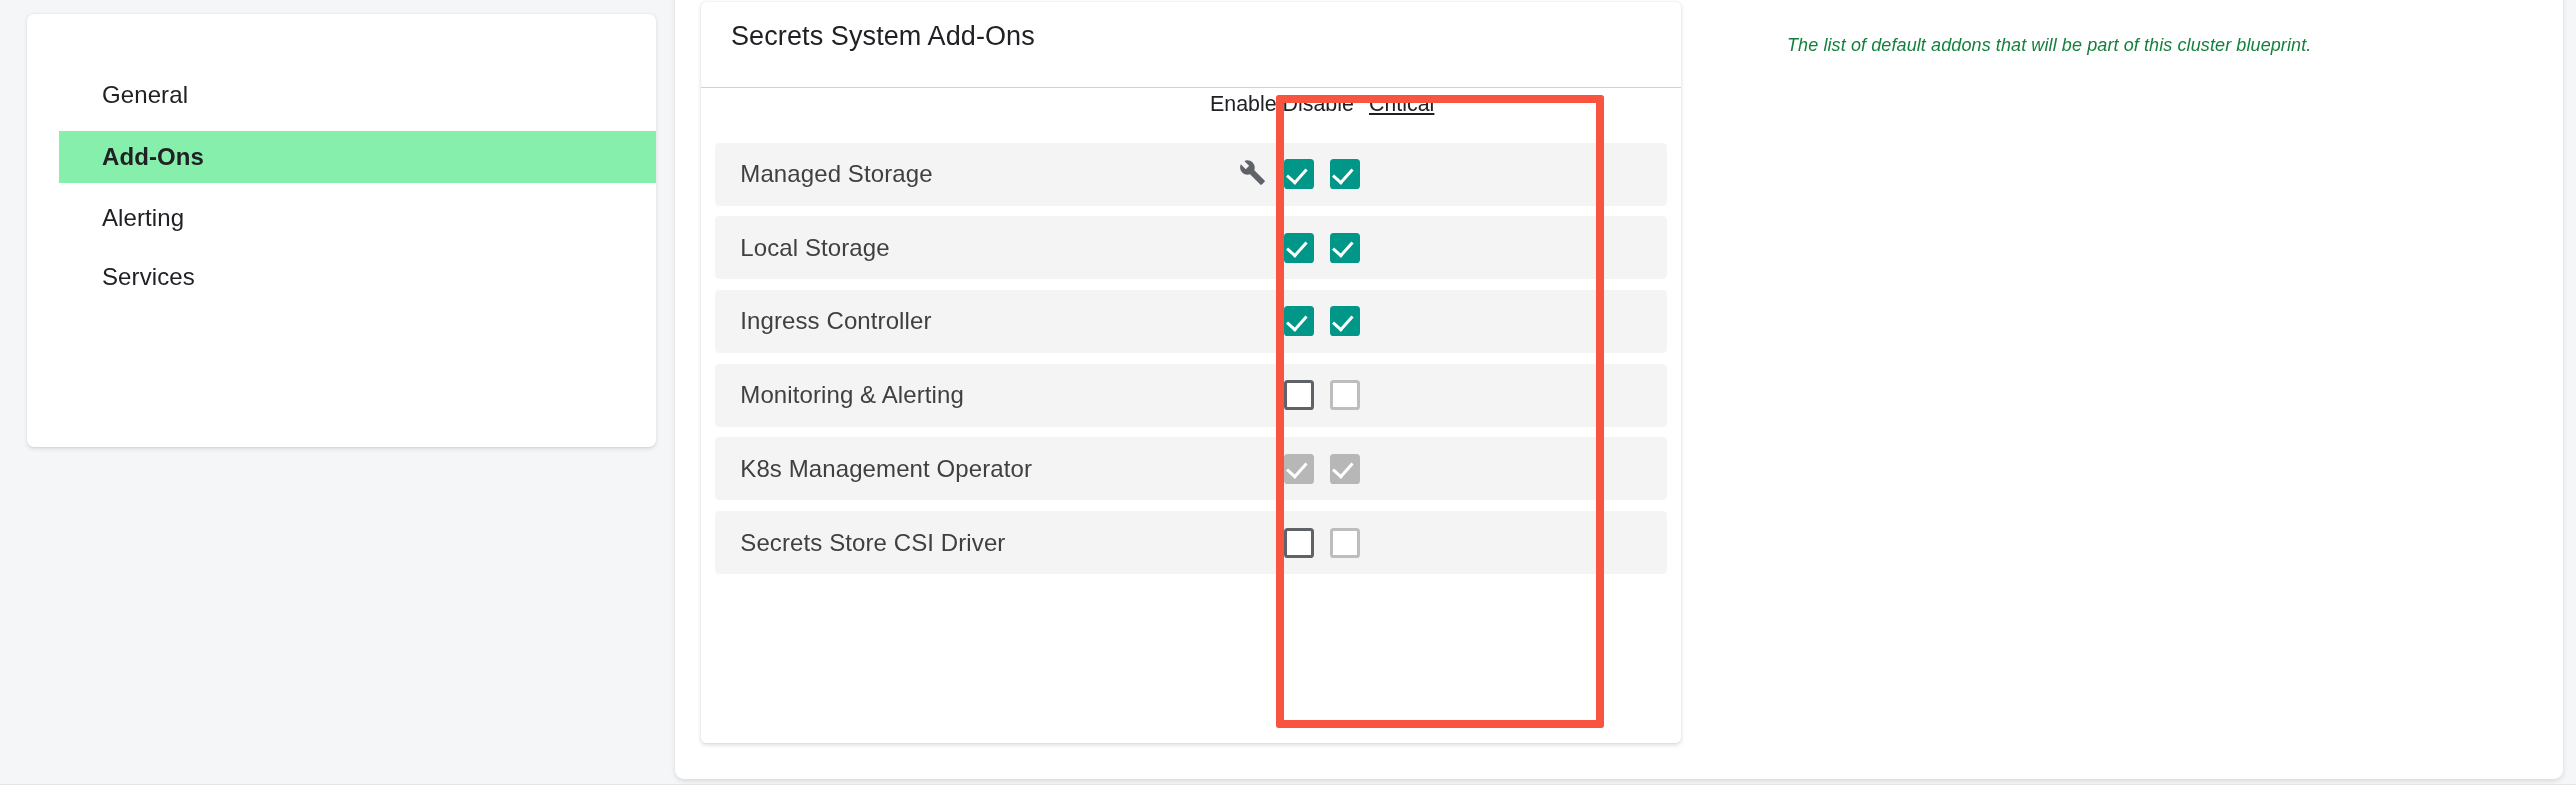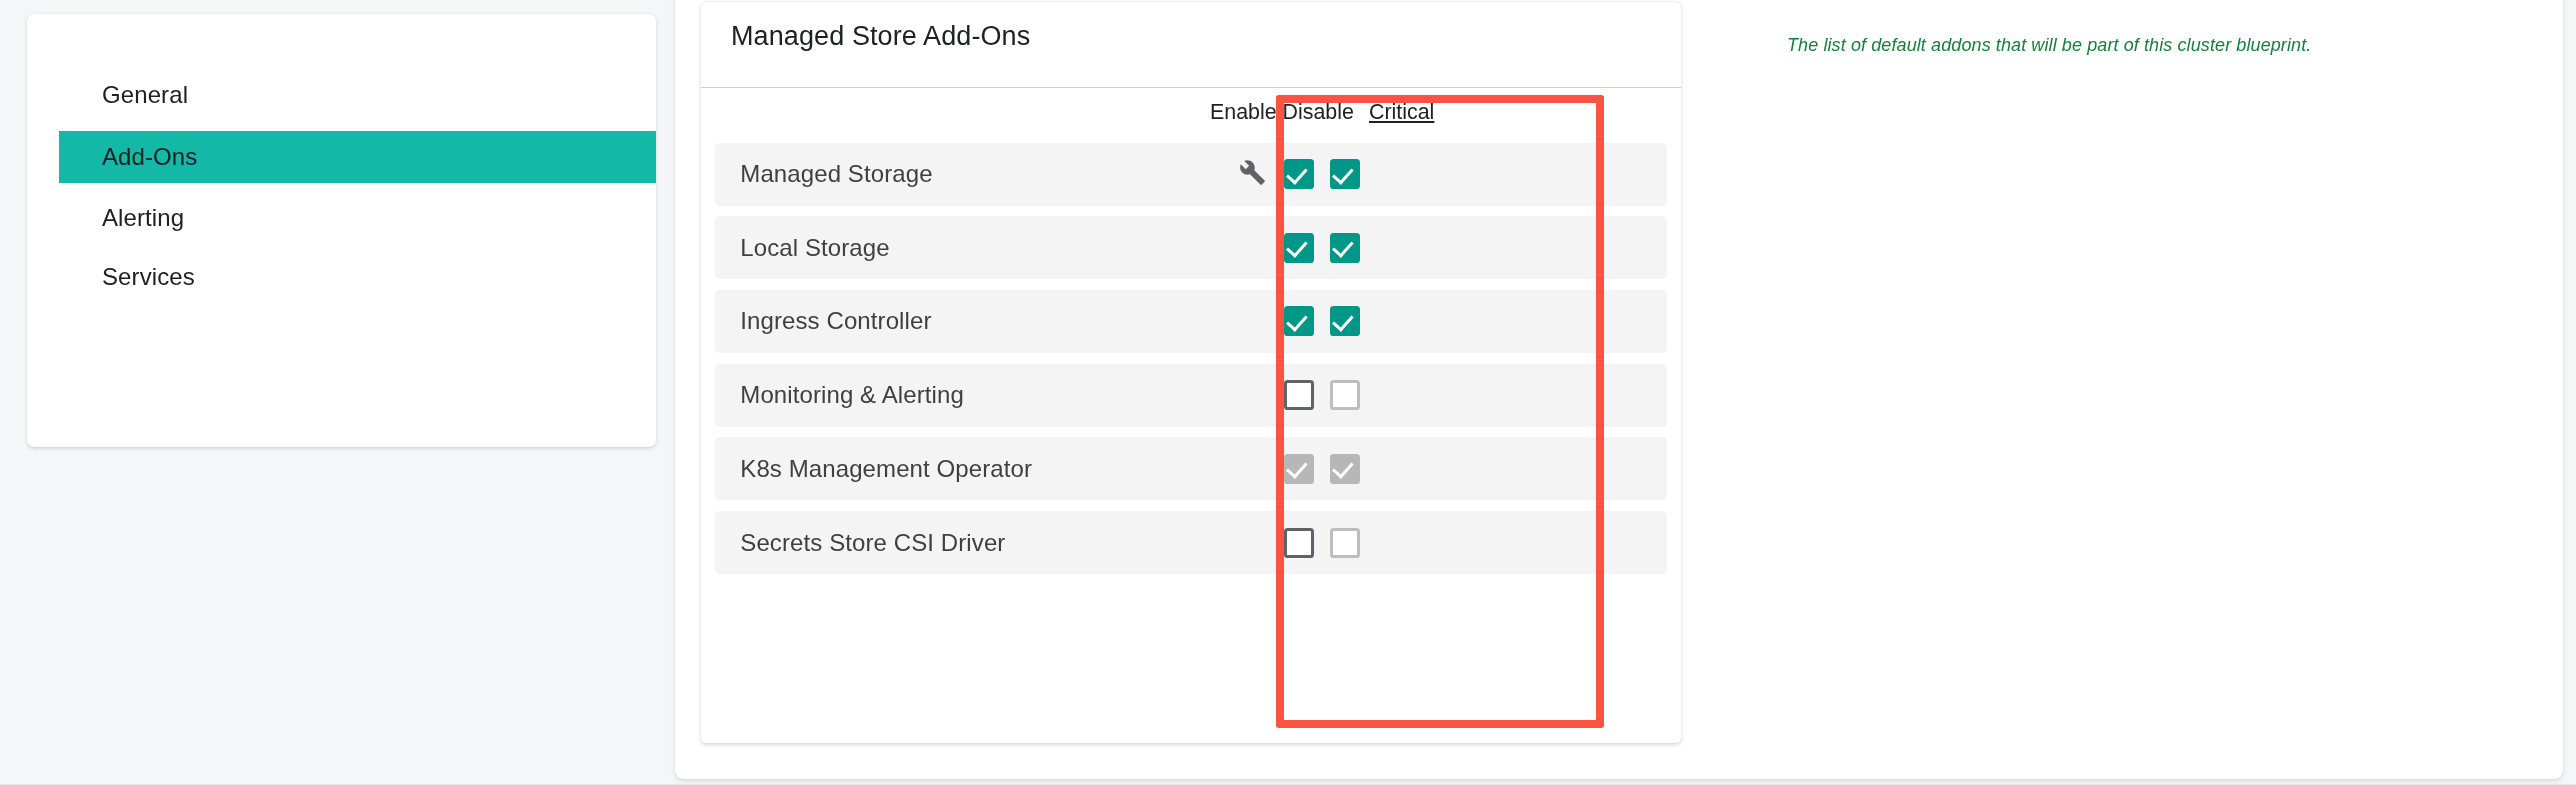--- a/index.html
+++ b/index.html
@@ -45,22 +45,23 @@
     display: flex;
     align-items: center;
     padding-left: 43px;
     font-size: 24px;
     color: #202124;
     letter-spacing: 0.1px;
     cursor: pointer;
     margin-left: 32px;
   }
   .sidebar-item.active {
-    background: #14b8a6;
+    background: #86efac;
     height: 52px;
+    font-weight: bold;
   }
   .sidebar-gap { height: 12.5px; }
 
   
   .outer-panel {
     position: absolute;
     left: 675px;
     top: -18px;
     width: 1888px;
     height: 797px;
@@ -106,21 +107,21 @@
     top: 86px;
     width: 100%;
   }
 
   .col-head-row {
     position: relative;
     height: 55px;
   }
   .col-head {
     position: absolute;
-    top: 12px;
+    top: 4px;
     font-size: 21.4px;
     color: #202124;
     white-space: nowrap;
     text-align: right;
   }
   .col-head.enable  { left: 509px; }
   .col-head.critical{ left: 668px; text-decoration: underline; }
 
   .addon-row {
     position: relative;
@@ -254,21 +255,21 @@
         <div class="sidebar-item">
           <span>Services</span>
         </div>
       </div>
   </div>
 
   <div class="outer-panel">
 
     <div class="addons-card">
 
-      <div class="card-title">Managed Store Add-Ons</div>
+      <div class="card-title">Secrets System Add-Ons</div>
 
       <div class="card-divider"></div>
 
       <div class="table-wrap">
 
         <div class="col-head-row">
           <div class="col-head enable">Enable/Disable</div>
           <div class="col-head critical">Critical</div>
         </div>
 

